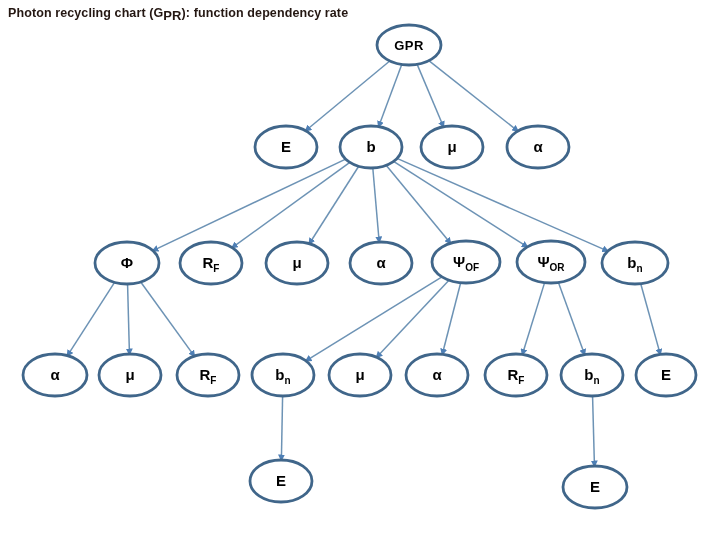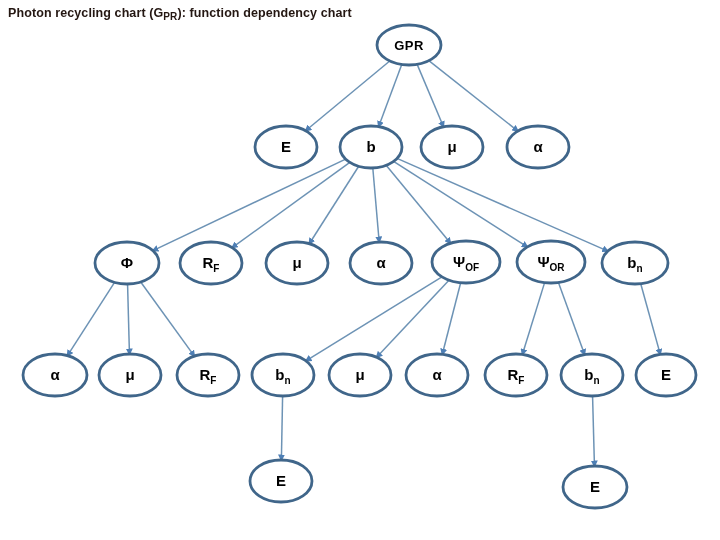--- a/index.html
+++ b/index.html
@@ -1,33 +1,33 @@
 <!DOCTYPE html>
 <html><head>
 <meta charset="utf-8">
 <style>
   html,body{margin:0;padding:0;background:#ffffff;}
   .canvas{position:relative;width:720px;height:540px;background:#ffffff;overflow:hidden;
           font-family:"Liberation Sans",sans-serif;}
   .title{position:absolute;left:8px;top:6px;margin:0;font-size:12.5px;font-weight:bold;
          color:#241712;letter-spacing:0.1px;}
-  .title .sub{font-size:10px;vertical-align:-3px;}
+  .title .sub{font-size:13px;vertical-align:-3px;}
   svg{position:absolute;left:0;top:0;}
   .edge{stroke:#6D93B5;stroke-width:1.5;fill:none;}
   .node-shape{fill:#ffffff;stroke:#40668A;stroke-width:2.8;}
   .node-label{fill:#000000;font-family:"Liberation Sans",sans-serif;font-weight:bold;
               font-size:15px;text-anchor:middle;}
   .node-label.multi{font-size:13px;font-weight:600;letter-spacing:0.5px;}
   .node-label .subscript{font-size:10px;}
 </style>
 </head>
 <body>
 
 <div class="canvas">
-  <h1 class="title"><span>Photon recycling chart (G</span><span class="sub">PR</span><span>): function dependency chart</span></h1>
+  <h1 class="title"><span>Photon recycling chart (G</span><span class="sub">PR</span><span>): function dependency rate</span></h1>
   <svg id="tree" width="720" height="540" viewBox="0 0 720 540">
       <defs>
         <marker id="arrow" markerWidth="7" markerHeight="7" refX="5.5" refY="3.5" orient="auto" markerUnits="userSpaceOnUse">
           <path d="M0,0 L7,3.5 L0,7 Z" fill="#4E7FB5"></path>
         </marker>
       </defs>
       <line x1="389.7399239435489" y1="60.97177038827654" x2="305.6117598965051" y2="130.73658935411774" class="edge" marker-end="url(#arrow)"></line>
       <line x1="401.7431418499317" y1="64.47893503439384" x2="378.58568593597806" y2="126.63842196132204" class="edge" marker-end="url(#arrow)"></line>
       <line x1="417.1531182133434" y1="64.3399548316518" x2="443.4873803454255" y2="126.80727430775356" class="edge" marker-end="url(#arrow)"></line>
       <line x1="428.84357633005214" y1="60.69026965632028" x2="517.8309861753584" y2="131.05240767353916" class="edge" marker-end="url(#arrow)"></line>

